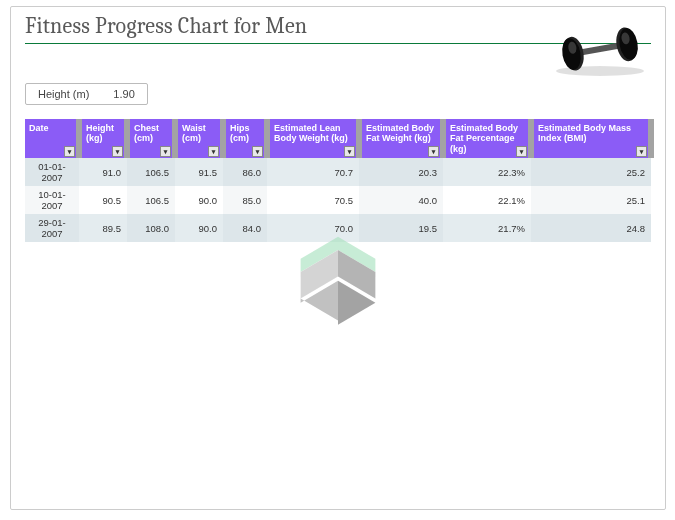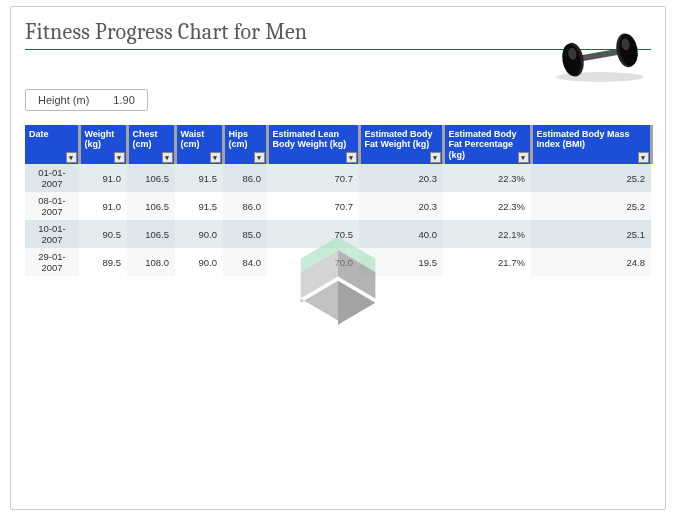--- a/index.html
+++ b/index.html
@@ -11,21 +11,21 @@
     position: relative;
     overflow: hidden;
   }
   .frame {
     position: absolute;
     left: 10px; top: 6px;
     width: 656px; height: 504px;
     border: 1px solid #ccc;
     border-radius: 2px;
     background: #fff;
-    padding: 12px 14px;
+    padding: 6px 14px;
   }
   .header {
     position: relative;
     height: 56px;
   }
   .title {
     font-size: 22px;
     font-weight: 400;
     color: #595959;
     letter-spacing: 0.2px;
@@ -59,28 +59,28 @@
     margin-top: 14px;
     width: 100%;
   }
   table {
     border-collapse: collapse;
     width: 100%;
     font-size: 9px;
     table-layout: fixed;
   }
   thead th {
-    background: #1d4ed8;
+    background: #8b5cf6;
     color: #fff;
     font-weight: 700;
     padding: 4px 2px 4px 4px;
     text-align: left;
     vertical-align: top;
     position: relative;
-    border-right: 3px solid #a3a3a3;
+    border-right: 6px solid #a3a3a3;
     height: 26px;
     line-height: 1.15;
   }
   .filter {
     position: absolute;
     right: 1px;
     bottom: 1px;
     width: 11px;
     height: 11px;
     background: #e8e8e8;
@@ -152,21 +152,21 @@
           <col style="width: 48px;">
           <col style="width: 44px;">
           <col style="width: 92px;">
           <col style="width: 84px;">
           <col style="width: 88px;">
           <col style="width: 120px;">
         </colgroup>
       <thead>
           <tr id="thr">
             <th><span>Date</span><div class="filter">▾</div></th>
-            <th><span>Weight (kg)</span><div class="filter">▾</div></th>
+            <th><span>Height (kg)</span><div class="filter">▾</div></th>
             <th><span>Chest (cm)</span><div class="filter">▾</div></th>
             <th><span>Waist (cm)</span><div class="filter">▾</div></th>
             <th><span>Hips (cm)</span><div class="filter">▾</div></th>
             <th><span>Estimated Lean Body Weight (kg)</span><div class="filter">▾</div></th>
             <th><span>Estimated Body Fat Weight (kg)</span><div class="filter">▾</div></th>
             <th><span>Estimated Body Fat Percentage (kg)</span><div class="filter">▾</div></th>
             <th><span>Estimated Body Mass Index (BMI)</span><div class="filter">▾</div></th>
           </tr>
         </thead>
       <tbody id="tb">
@@ -175,31 +175,20 @@
             <td>91.0</td>
             <td>106.5</td>
             <td>91.5</td>
             <td>86.0</td>
             <td>70.7</td>
             <td>20.3</td>
             <td>22.3%</td>
             <td>25.2</td>
           </tr>
           <tr>
-            <td>08-01-2007</td>
-            <td>91.0</td>
-            <td>106.5</td>
-            <td>91.5</td>
-            <td>86.0</td>
-            <td>70.7</td>
-            <td>20.3</td>
-            <td>22.3%</td>
-            <td>25.2</td>
-          </tr>
-          <tr>
             <td>10-01-2007</td>
             <td>90.5</td>
             <td>106.5</td>
             <td>90.0</td>
             <td>85.0</td>
             <td>70.5</td>
             <td>40.0</td>
             <td>22.1%</td>
             <td>25.1</td>
           </tr>

